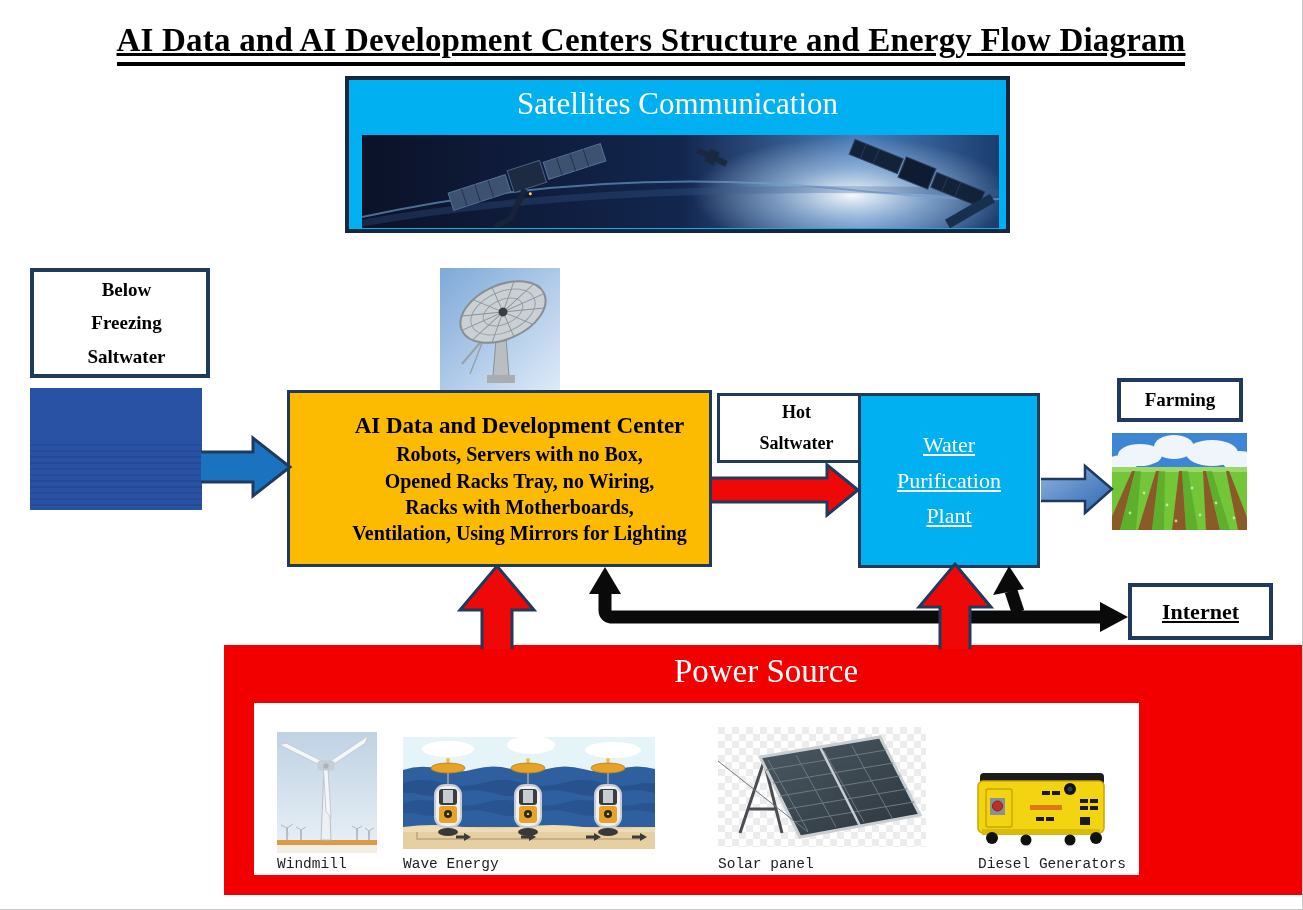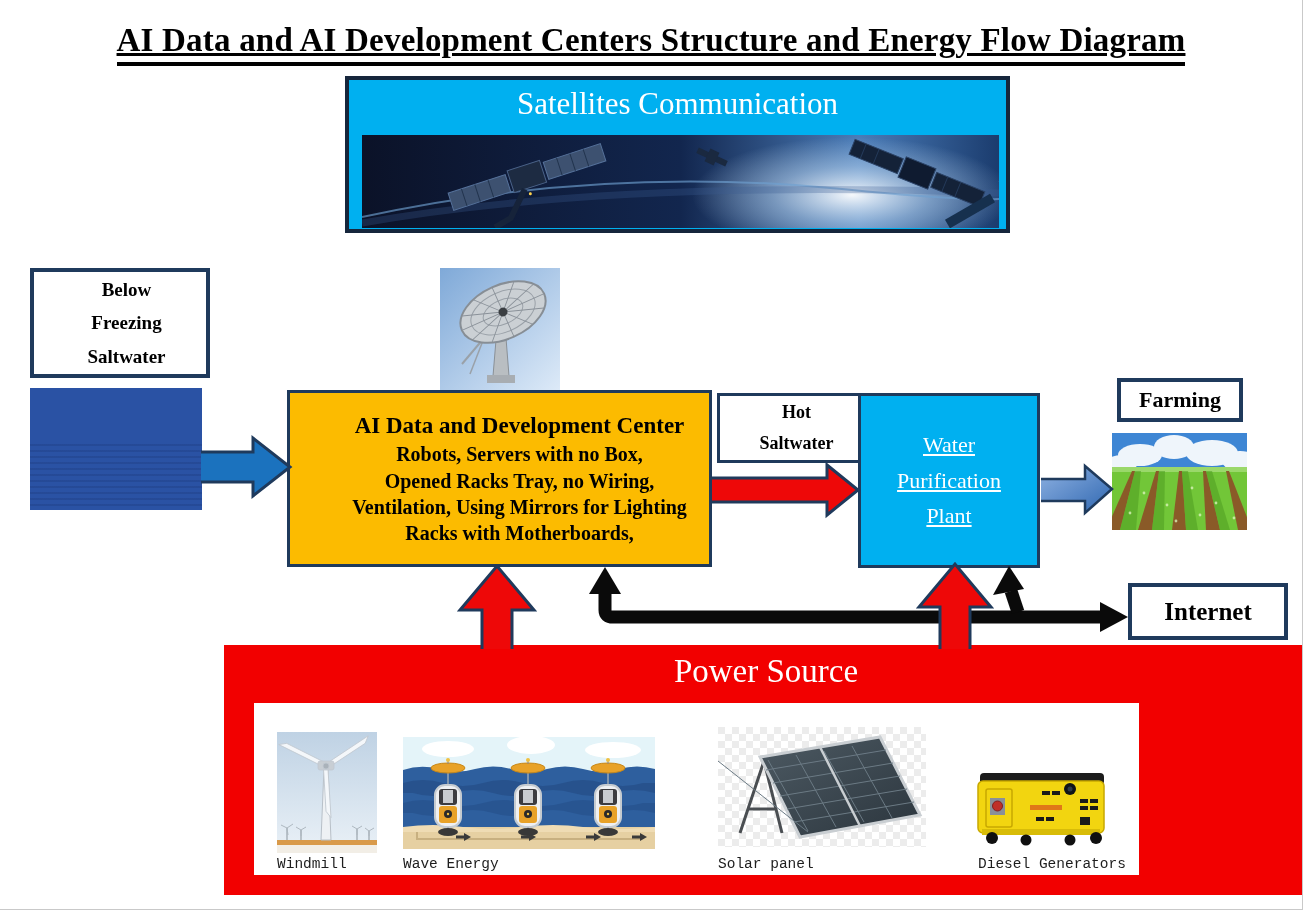--- a/index.html
+++ b/index.html
@@ -46,24 +46,24 @@
       display:flex;flex-direction:column;align-items:center;justify-content:center;text-align:center;color:#000;padding-left:40px;}
   .ai-box .t{font-size:23px;font-weight:bold;line-height:1.35;}
   .ai-box .l{font-size:20px;font-weight:bold;line-height:1.32;}
   
   .hs-box{left:717px;top:393px;width:159px;height:70px;border:3px solid #1f3a5c;font-size:18px;line-height:1.7;}
   
   .wp-box{left:858px;top:393px;width:182px;height:175px;background:#00b0f0;border:3px solid #1f3a5c;
       display:flex;flex-direction:column;align-items:center;justify-content:center;text-align:center;
       color:#fff;font-size:22px;line-height:1.62;text-decoration:underline;}
   
-  .farm-box{left:1117px;top:378px;width:126px;height:44px;font-size:22px;}
+  .farm-box{left:1117px;top:378px;width:126px;height:44px;font-size:19px;}
   .farm-img{left:1112px;top:433px;width:135px;height:97px;}
   
-  .net-box{left:1128px;top:583px;width:160px;height:57px;font-size:25px;}
+  .net-box{left:1128px;top:583px;width:145px;height:57px;font-size:22px;text-decoration:underline;}
   
   .pw-box{left:224px;top:645px;width:1084px;height:250px;background:#f20000;padding-left:16px;}
   .pw-title{left:0;top:8px;width:100%;text-align:center;color:#fff;font-size:33px;}
   .pw-panel{left:30px;top:58px;width:885px;height:172px;background:#fff;}
   .caption{font-family:Liberation Mono, monospace;font-size:14.5px;color:#1d1d1d;}
   .wind-img{left:277px;top:732px;width:100px;height:121px;}
   .wave-img{left:403px;top:737px;width:252px;height:112px;}
   .sol-img{left:718px;top:727px;width:208px;height:120px;}
   .dsl-img{left:972px;top:765px;width:140px;height:82px;}
   .cap-wind{left:277px;top:856px;}
@@ -154,22 +154,22 @@
       <ellipse rx="21" ry="12" fill="none" stroke="#9aa1a8" stroke-width="1"></ellipse>
       <path d="M-45,0 H45 M-39,-13 L39,13 M-39,13 L39,-13 M0,-27 V27 M-22,-23 L22,23 M-22,23 L22,-23" stroke="#8a9199" stroke-width="0.9"></path>
       <circle r="4.5" fill="#3a3e42"></circle>
     </g>
   </svg>
 
   <div class="abs ai-box">
     <div class="t">AI Data and Development Center</div>
     <div class="l">Robots, Servers with no Box,</div>
     <div class="l">Opened Racks Tray, no Wiring,</div>
+    <div class="l">Racks with Motherboards,</div>
     <div class="l">Ventilation, Using Mirrors for Lighting</div>
-    <div class="l">Racks with Motherboards,</div>
   </div>
 
   <div class="abs lblbox hs-box">
     <div>Hot</div>
     <div>Saltwater</div>
   </div>
 
   <div class="abs wp-box">
     <div>Water</div>
     <div>Purification</div>

